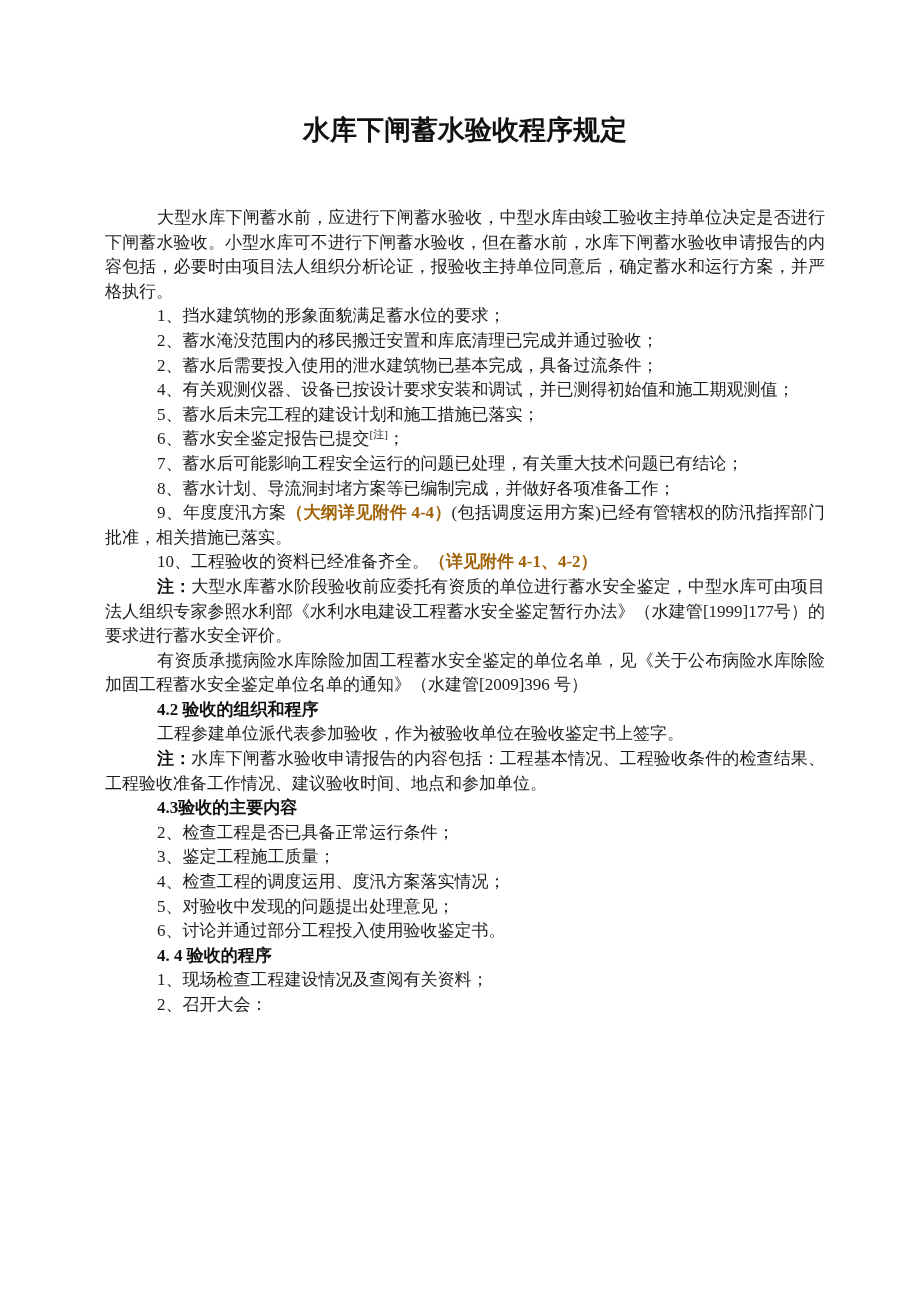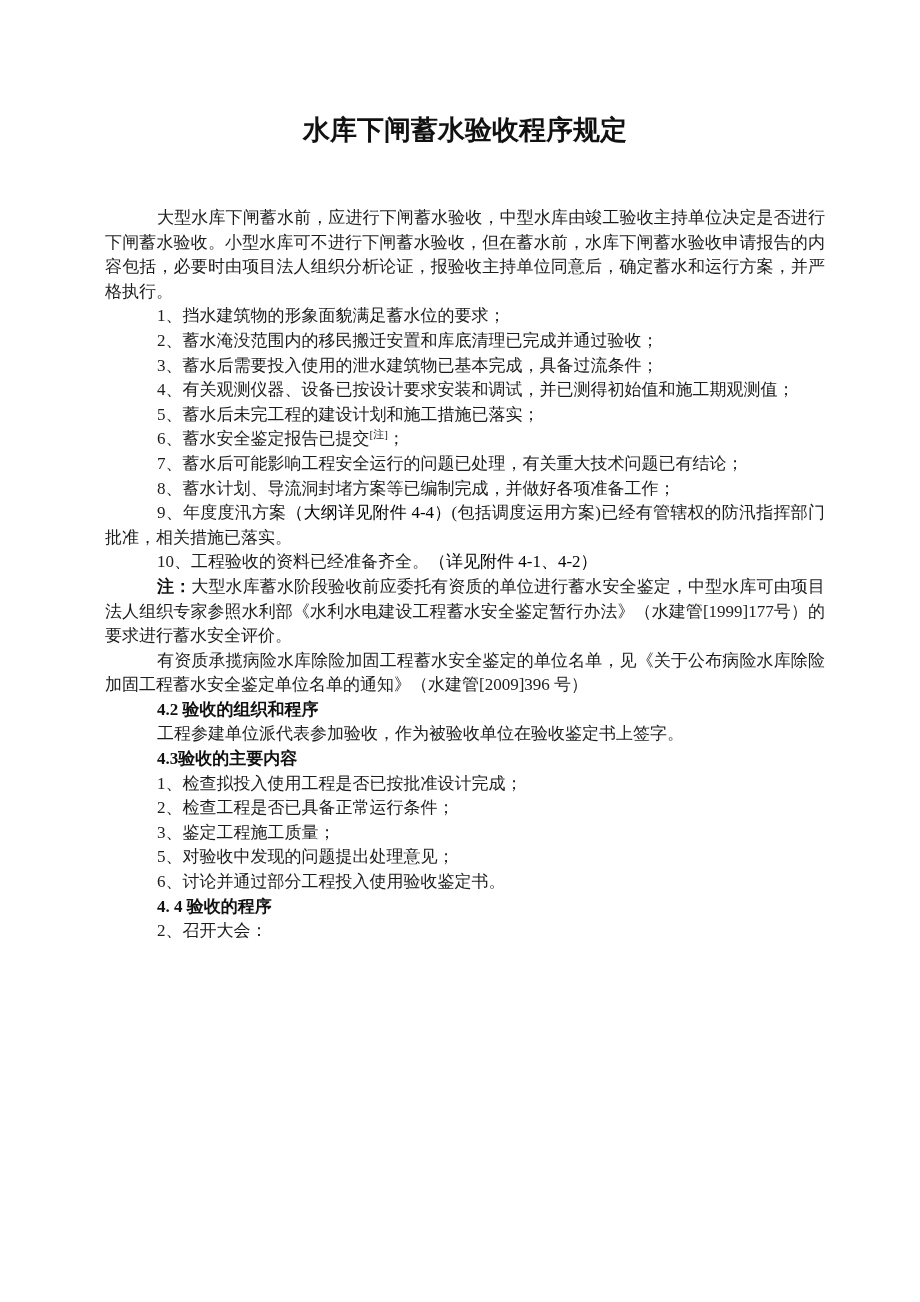--- a/index.html
+++ b/index.html
@@ -32,22 +32,22 @@
   }
   p {
     margin: 0;
     text-indent: 52px;
   }
   p.heading {
     font-weight: 700;
     color: #111;
   }
   b.inline-bold {
-    font-weight: 400;
-    color: #000000;
+    font-weight: 700;
+    color: #a16207;
   }
   b.note-label {
     font-weight: 700;
     color: #111;
   }
   sup.fn {
     font-size: 11px;
     line-height: 0;
     vertical-align: 6px;
     letter-spacing: 0;
@@ -58,41 +58,43 @@
 
 <div class="page">
 
   <h1 class="doc-title">水库下闸蓄水验收程序规定</h1>
 
   <p>大型水库下闸蓄水前，应进行下闸蓄水验收，中型水库由竣工验收主持单位决定是否进行下闸蓄水验收。小型水库可不进行下闸蓄水验收，但在蓄水前，水库下闸蓄水验收申请报告的内容包括，必要时由项目法人组织分析论证，报验收主持单位同意后，确定蓄水和运行方案，并严格执行。</p>
 
 
   <p>1、挡水建筑物的形象面貌满足蓄水位的要求；</p>
   <p>2、蓄水淹没范围内的移民搬迁安置和库底清理已完成并通过验收；</p>
-  <p>3、蓄水后需要投入使用的泄水建筑物已基本完成，具备过流条件；</p>
+  <p>2、蓄水后需要投入使用的泄水建筑物已基本完成，具备过流条件；</p>
   <p>4、有关观测仪器、设备已按设计要求安装和调试，并已测得初始值和施工期观测值；</p>
   <p>5、蓄水后未完工程的建设计划和施工措施已落实；</p>
   <p><span>6、蓄水安全鉴定报告已提交</span><sup class="fn">[注]</sup><span>；</span></p>
   <p>7、蓄水后可能影响工程安全运行的问题已处理，有关重大技术问题已有结论；</p>
   <p>8、蓄水计划、导流洞封堵方案等已编制完成，并做好各项准备工作；</p>
   <p><span>9、年度度汛方案</span><b class="inline-bold">（大纲详见附件 4-4）</b><span>(包括调度运用方案)已经有管辖权的防汛指挥部门批准，相关措施已落实。</span></p>
   <p><span>10、工程验收的资料已经准备齐全。</span><b class="inline-bold">（详见附件 4-1、4-2）</b></p>
 
   <p><b class="note-label">注：</b><span>大型水库蓄水阶段验收前应委托有资质的单位进行蓄水安全鉴定，中型水库可由项目法人组织专家参照水利部《水利水电建设工程蓄水安全鉴定暂行办法》（水建管[1999]177号）的要求进行蓄水安全评价。</span></p>
   <p>有资质承揽病险水库除险加固工程蓄水安全鉴定的单位名单，见《关于公布病险水库除险加固工程蓄水安全鉴定单位名单的通知》（水建管[2009]396 号）</p>
 
   <p class="heading">4.2 验收的组织和程序</p>
 
   <p>工程参建单位派代表参加验收，作为被验收单位在验收鉴定书上签字。</p>
+  <p><b class="note-label">注：</b><span>水库下闸蓄水验收申请报告的内容包括：工程基本情况、工程验收条件的检查结果、工程验收准备工作情况、建议验收时间、地点和参加单位。</span></p>
 
   <p class="heading">4.3验收的主要内容</p>
 
-  <p>1、检查拟投入使用工程是否已按批准设计完成；</p>
   <p>2、检查工程是否已具备正常运行条件；</p>
   <p>3、鉴定工程施工质量；</p>
+  <p>4、检查工程的调度运用、度汛方案落实情况；</p>
   <p>5、对验收中发现的问题提出处理意见；</p>
   <p>6、讨论并通过部分工程投入使用验收鉴定书。</p>
 
   <p class="heading">4. 4 验收的程序</p>
 
+  <p>1、现场检查工程建设情况及查阅有关资料；</p>
   <p>2、召开大会：</p>
 
 </div>
 
 </body></html>

